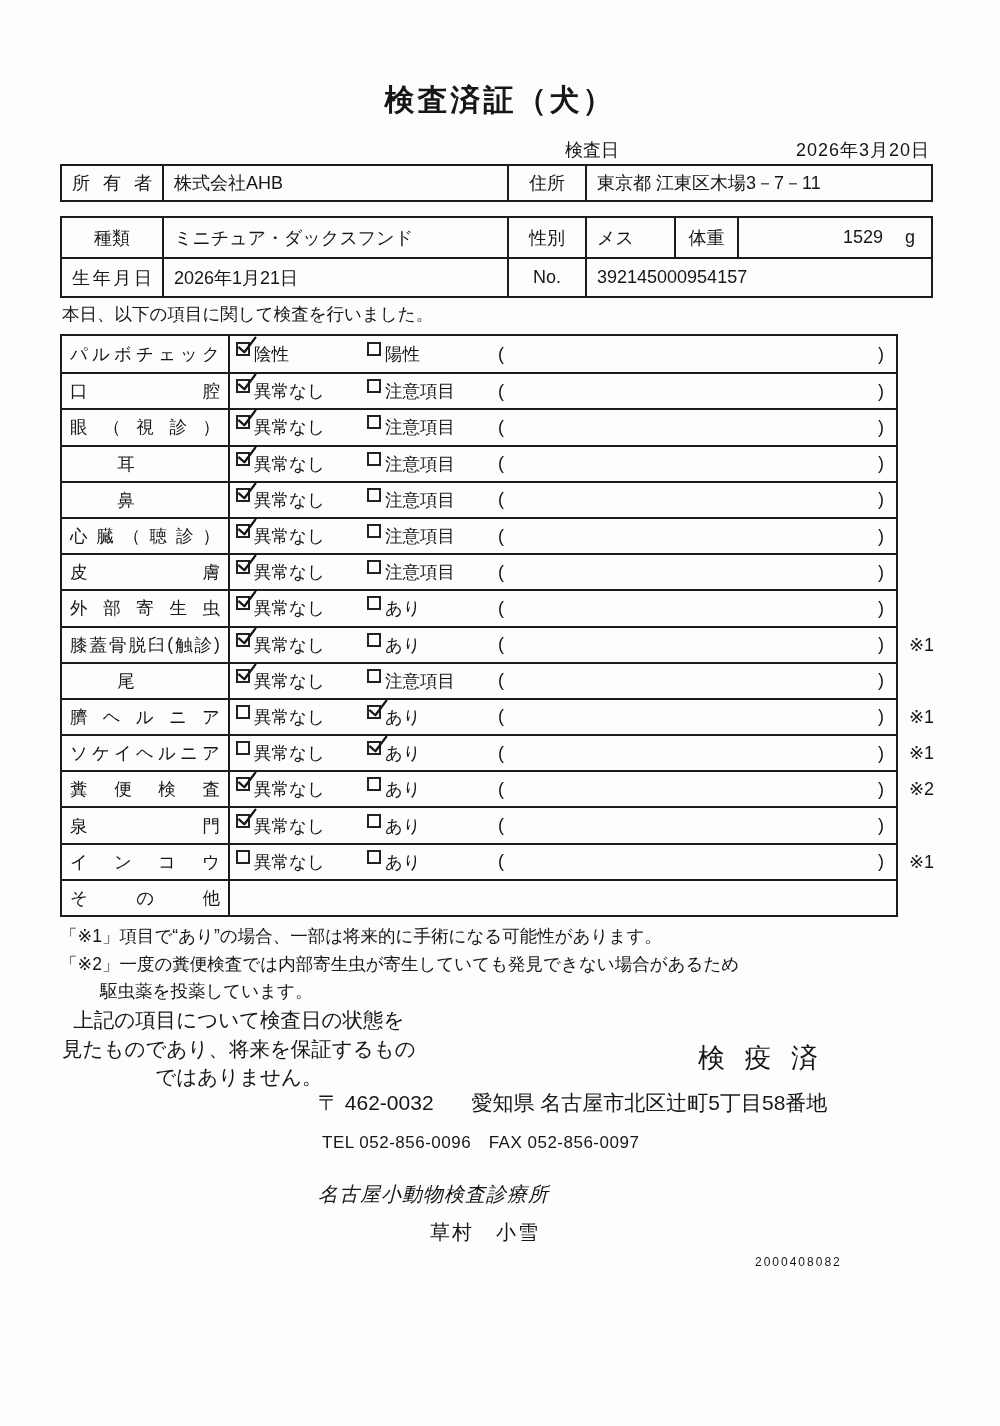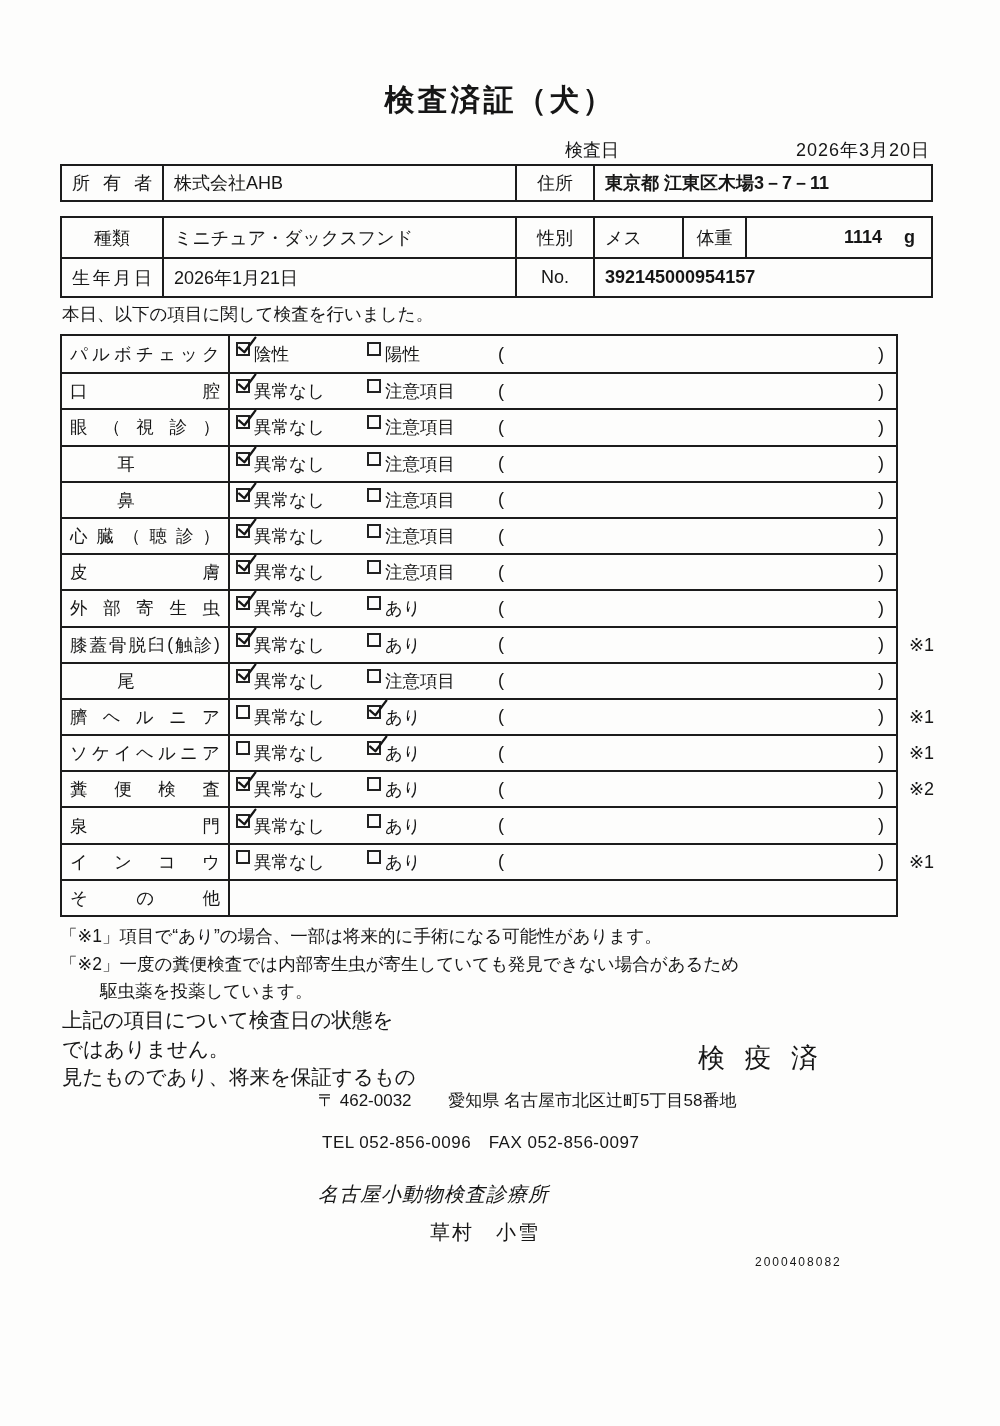--- a/index.html
+++ b/index.html
@@ -25,24 +25,24 @@
   .info-table  { top:216px; }
   .trow { display:flex; height:39px; }
   .trow + .trow { border-top:2px solid #1c1c1c; }
   .cell {
     display:flex; align-items:center;
     padding:0 10px; font-size:18px; white-space:nowrap; overflow:hidden;
   }
   .cell + .cell { border-left:2px solid #1c1c1c; }
   .w100 { width:100px; flex:none; }
   .w345 { width:345px; flex:none; }
-  .w78  { width:78px;  flex:none;margin-left:8px; }
+  .w78  { width:78px;  flex:none; }
   .w89  { width:89px;  flex:none; }
   .w63  { width:63px;  flex:none; }
-  .grow { flex:1;font-weight:bold; }
+  .grow { flex:1; }
   .center { justify-content:center; }
   .weight { justify-content:flex-end; padding-right:16px; }
   .weight .unit { margin-left:22px; }
 
   .char-spread { display:flex; justify-content:space-between; align-items:center; }
 
   .intro { position:absolute; top:302px; left:62px; font-size:17.5px; }
 
   .insp-table { position:absolute; top:334px; left:60px; width:838px; border:2px solid #1c1c1c; }
   .insp-row { display:flex; align-items:stretch; height:36.2px; position:relative; }
@@ -58,25 +58,25 @@
   .insp-opts { flex:1; display:flex; align-items:center; font-size:17.5px; }
   .opt { width:131px; flex:none; display:flex; gap:4px; padding-left:6px; white-space:nowrap; }
   .cb { width:14px; height:14px; border:2px solid #222; position:relative; flex:none; background:#fdfdfc; }
   .cb.checked svg { position:absolute; left:-3px; top:-9px; width:24px; height:23px; overflow:visible; }
   .paren-wrap { flex:1; display:flex; justify-content:space-between; align-items:center; padding:0 12px 0 6px; font-size:18px; }
   .remark { position:absolute; left:847px; top:50%; transform:translateY(-50%); font-size:18px; white-space:nowrap; }
 
   .footnotes { position:absolute; top:923px; left:60px; font-size:17.5px; line-height:27.5px; }
   .footnotes .indent { padding-left:40px; }
 
-  .disclaimer { position:absolute; top:1006px; left:62px; font-size:20.5px; line-height:28.5px; }
+  .disclaimer { position:absolute; top:1006px; left:62px; font-size:20.5px; line-height:28.5px;text-align:center; }
 
   .stamp { position:absolute; top:1040px; left:698px; font-size:27px; letter-spacing:6px; }
 
-  .clinic-postal { position:absolute; top:1089px; left:318px; font-size:17px; }
+  .clinic-postal { position:absolute; top:1089px; left:318px; font-size:21px; }
   .clinic-postal .addr { margin-left:32px; }
   .clinic-tel { position:absolute; top:1131px; left:322px; font-size:17px; letter-spacing:0.5px; }
   .clinic-name { position:absolute; top:1181px; left:318px; font-size:20px; letter-spacing:1px;font-style:italic; }
   .clinic-person { position:absolute; top:1219px; left:430px; font-size:20px; letter-spacing:2px; }
   .serial { position:absolute; top:1255px; left:755px; font-size:12px; letter-spacing:2px; }
 </style>
 </head>
 <body>
 
 <div class="page">
@@ -97,21 +97,21 @@
   </div>
 
   <div class="tbl info-table">
     <div class="trow">
       <div class="cell w100 center">種類</div>
       <div class="cell w345">ミニチュア・ダックスフンド</div>
       <div class="cell w78 center">性別</div>
       <div class="cell w89">メス</div>
       <div class="cell w63 center">体重</div>
       <div class="cell grow weight">
-        <span>1114</span>
+        <span>1529</span>
         <span class="unit">g</span>
       </div>
     </div>
     <div class="trow">
       <div class="cell w100 char-spread">
           <span>生</span>
           <span>年</span>
           <span>月</span>
           <span>日</span>
         </div>
@@ -521,22 +521,22 @@
     </div>
 
   <div class="footnotes">
     <p>「※1」項目で“あり”の場合、一部は将来的に手術になる可能性があります。</p>
     <p>「※2」一度の糞便検査では内部寄生虫が寄生していても発見できない場合があるため</p>
     <p class="indent">駆虫薬を投薬しています。</p>
   </div>
 
   <div class="disclaimer">
     <p>上記の項目について検査日の状態を</p>
+    <p>見たものであり、将来を保証するもの</p>
     <p>ではありません。</p>
-    <p>見たものであり、将来を保証するもの</p>
   </div>
 
   <div class="stamp">検 疫 済</div>
 
   <div class="clinic-postal">
     <span>〒 462-0032</span>
     <span class="addr">愛知県 名古屋市北区辻町5丁目58番地</span>
   </div>
   <div class="clinic-tel">TEL 052-856-0096　FAX 052-856-0097</div>
   <div class="clinic-name">名古屋小動物検査診療所</div>

